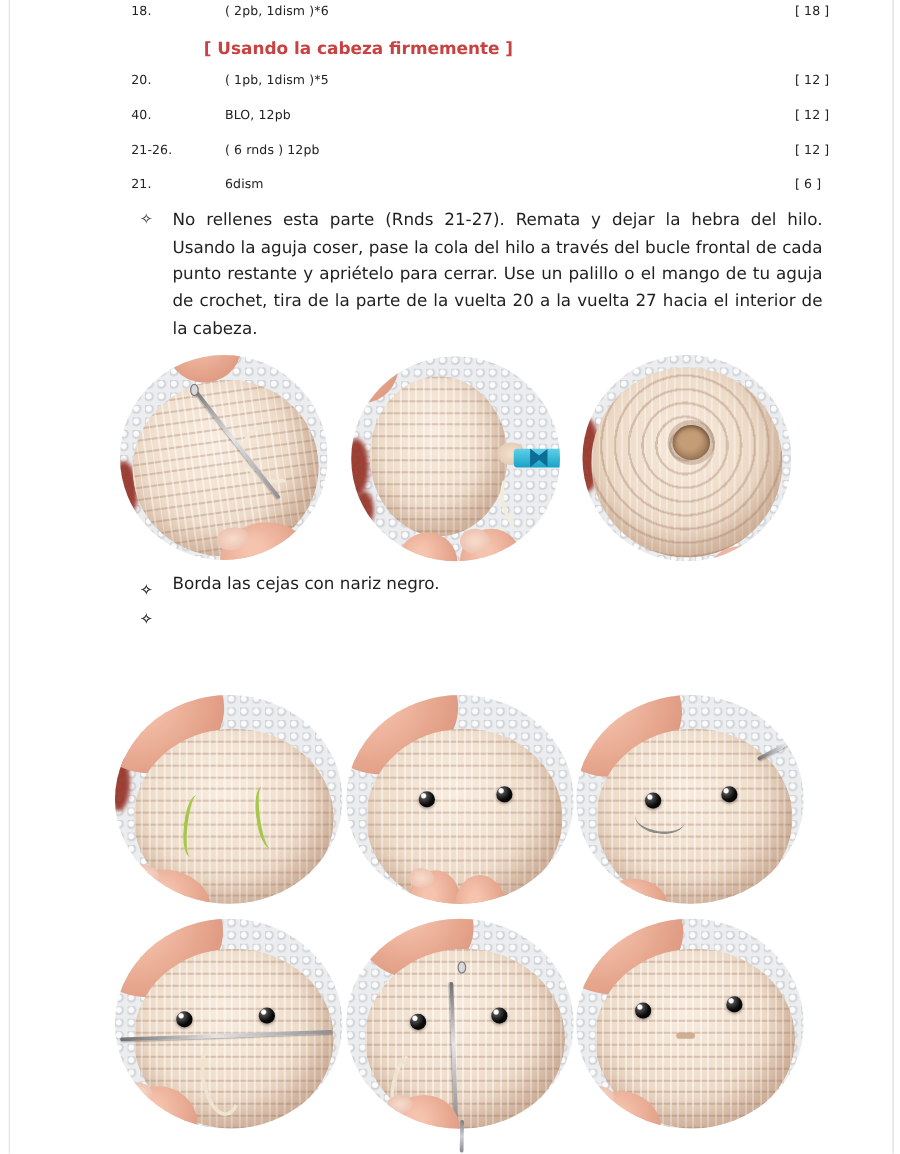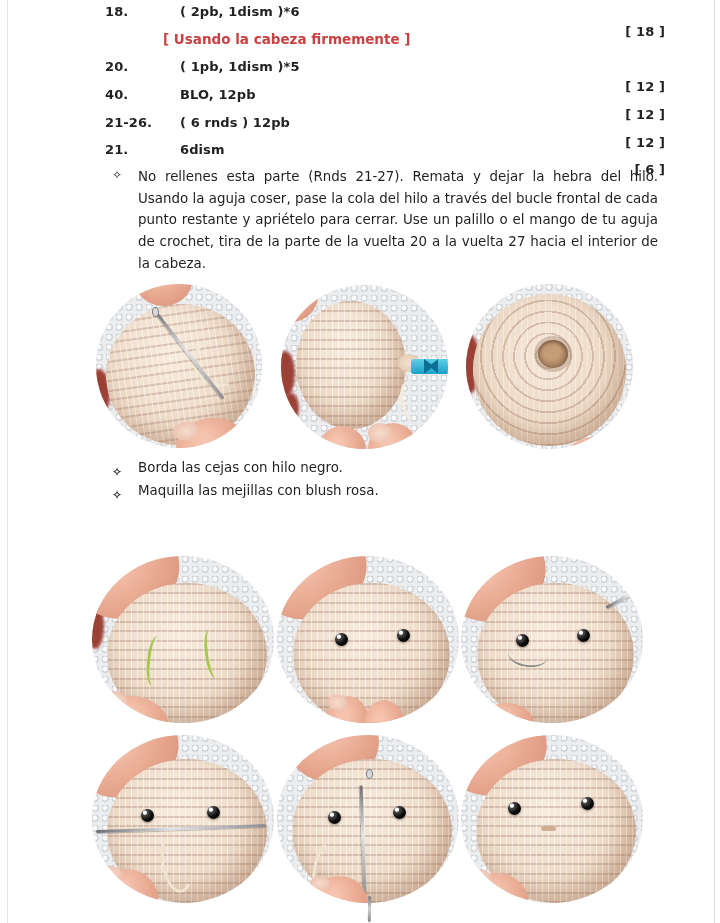--- a/index.html
+++ b/index.html
@@ -6,24 +6,24 @@
   body{
     width:720px;height:923px;position:relative;background:#ffffff;
     font-family:"DejaVu Sans","Liberation Sans",sans-serif;color:#222;
     overflow:hidden;
   }
   .edge{position:absolute;top:0;bottom:0;width:1px;background:#e4e4e4;}
   .edge.left{left:7px;}
   .edge.right{left:714px;background:#dedede;}
 
   
-  .prow{position:absolute;left:0;width:600px;height:20px;font-size:13px;font-weight:700;letter-spacing:.1px;}
+  .prow{position:absolute;left:0;width:600px;height:20px;font-size:10px;font-weight:400;letter-spacing:.1px;}
   .pnum{position:absolute;left:105px;width:54px;}
   .ptext{position:absolute;left:180px;white-space:nowrap;}
-  .pcount{position:absolute;left:615px;width:50px;text-align:right;margin-top:20px;}
+  .pcount{position:absolute;left:636px;width:50px;text-align:left;}
   .pnote{position:absolute;left:163px;top:31px;font-size:13.5px;font-weight:600;color:#c94140;}
 
   
   .para-block{position:absolute;left:112px;top:166px;width:546px;}
   .bullet-glyph{position:absolute;left:0;top:2px;font-size:12px;color:#333;}
   .para-text{display:block;margin-left:26px;width:520px;font-size:13.4px;line-height:21.7px;
     text-align:justify;text-justify:inter-word;color:#1f1f1f;}
   .bullets{position:absolute;left:112px;top:456px;width:560px;}
   .bullet-item{position:relative;font-size:13.4px;line-height:23.4px;color:#1f1f1f;}
   .bullet-item .bullet-glyph{top:5px;}
@@ -140,28 +140,27 @@
   <div class="hole" style="left:43%;top:34%;width:30px;height:28px"></div>
   <div class="finger" style="left:62%;top:92%;width:60px;height:30px"></div>
 </div>
 
 <div class="bullets">
   <div class="bullet-item">
     <span class="bullet-glyph">✧</span>
   </div>
   <div class="bullet-item">
     <span class="bullet-glyph">✧</span>
-    <span class="btext">Borda las cejas con hilo negro.</span>
-  </div>
-  <div class="bullet-item">
-    <span class="bullet-glyph">✧</span>
-  </div>
-  <div class="bullet-item">
-    <span class="bullet-glyph">✧</span>
-    <span class="btext">Maquilla las mejillas con blush rosa.</span>
+    <span class="btext">Borda las cejas con nariz negro.</span>
+  </div>
+  <div class="bullet-item">
+    <span class="bullet-glyph">✧</span>
+  </div>
+  <div class="bullet-item">
+    <span class="bullet-glyph">✧</span>
   </div>
 </div>
 
 <div class="photo" style="left:92px;top:556px;width:182px;height:167px" title="cabeza con marcadores verdes para ojos">
   <div class="redpatch" style="left:-6px;top:28%;width:18px;height:46px"></div>
   <div class="finger" style="left:-12%;top:-20%;width:110px;height:95px;transform:rotate(-18deg)"></div>
   <div class="head" style="left:8%;top:16%;width:88%;height:86%"></div>
   <div class="marker" style="left:30%;top:48%;transform:rotate(6deg)"></div>
   <div class="marker" style="left:62%;top:44%;transform:rotate(-8deg)"></div>
   <div class="finger" style="left:4%;top:84%;width:70px;height:55px;transform:rotate(12deg)">

